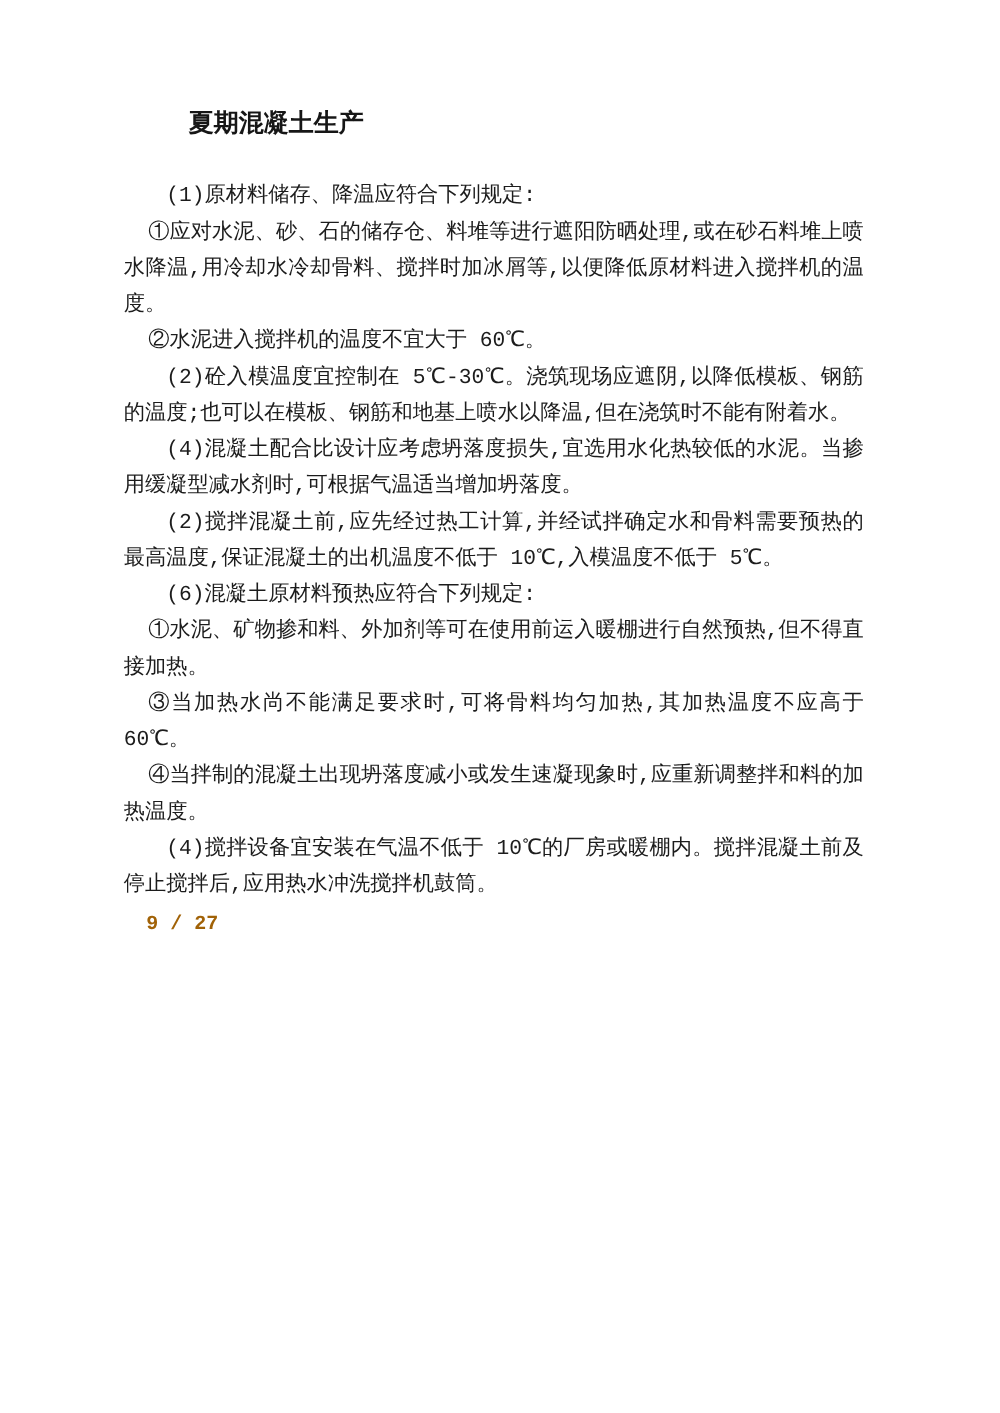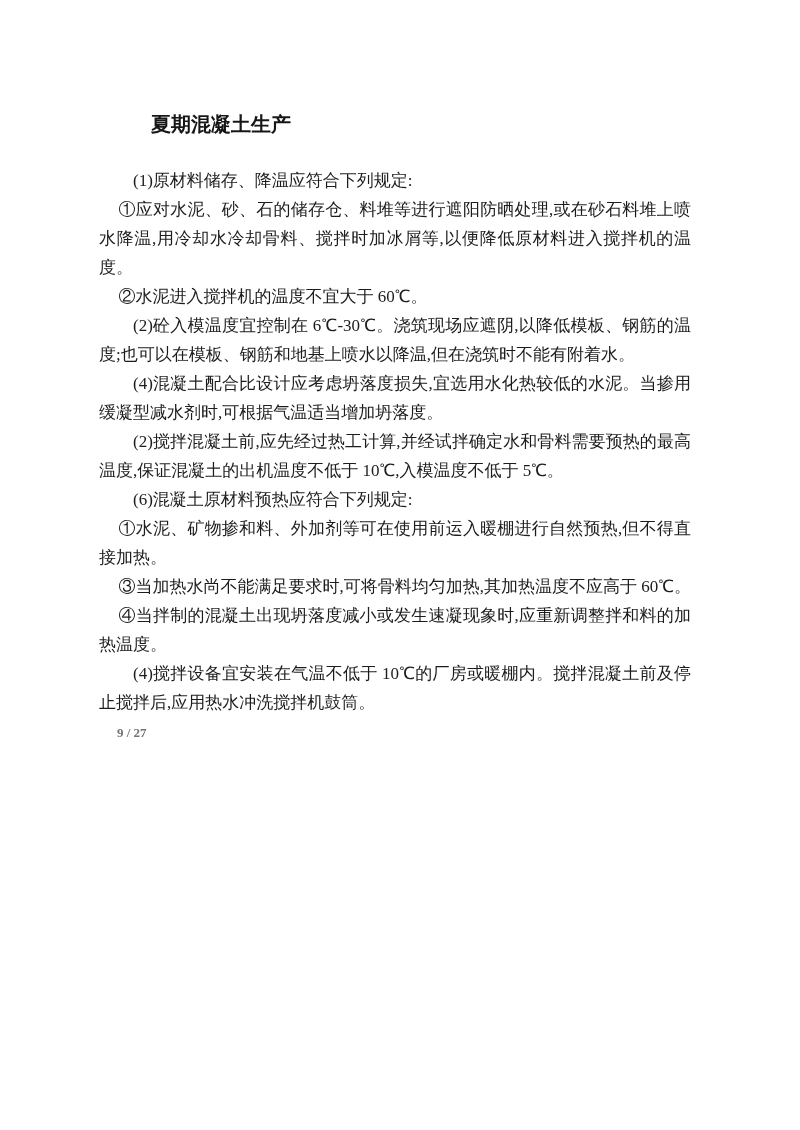--- a/index.html
+++ b/index.html
@@ -6,23 +6,23 @@
     margin: 0;
     padding: 0;
     background: #ffffff;
   }
   .page {
     position: relative;
     width: 800px;
     height: 1130px;
     box-sizing: border-box;
     background: #ffffff;
-    padding: 108px 109px 0 99px;
+    padding: 85px 109px 0 99px;
     overflow: hidden;
-    font-family: Liberation Serif, serif;
+    font-family: Liberation Mono, monospace;
     font-size: 17px;
     line-height: 29px;
     color: #1c1c1c;
   }
   .heading {
     font-size: 20px;
     line-height: 32px;
     font-weight: bold;
     margin: 0 0 26px 0;
     text-indent: 52px;
@@ -36,37 +36,37 @@
     text-align: justify;
   }
   .para.num {
     text-indent: 2em;
   }
   .para.circ {
     text-indent: 1.15em;
   }
   .footer {
     margin: 8px 0 0 18px;
-    font-size: 13px;
+    font-size: 16px;
     line-height: 16px;
     font-weight: bold;
-    color: #737373;
+    color: #a16207;
   }
 </style>
 </head>
 <body>
 
 <div class="page">
 
   <section class="section-summer">
     <h2 class="heading">夏期混凝土生产</h2>
     <p class="para num">(1)原材料储存、降温应符合下列规定:</p>
     <p class="para circ">①应对水泥、砂、石的储存仓、料堆等进行遮阳防晒处理,或在砂石料堆上喷水降温,用冷却水冷却骨料、搅拌时加冰屑等,以便降低原材料进入搅拌机的温度。</p>
     <p class="para circ">②水泥进入搅拌机的温度不宜大于 60℃。</p>
-    <p class="para num">(2)砼入模温度宜控制在 6℃-30℃。浇筑现场应遮阴,以降低模板、钢筋的温度;也可以在模板、钢筋和地基上喷水以降温,但在浇筑时不能有附着水。</p>
+    <p class="para num">(2)砼入模温度宜控制在 5℃-30℃。浇筑现场应遮阴,以降低模板、钢筋的温度;也可以在模板、钢筋和地基上喷水以降温,但在浇筑时不能有附着水。</p>
     <p class="para num">(4)混凝土配合比设计应考虑坍落度损失,宜选用水化热较低的水泥。当掺用缓凝型减水剂时,可根据气温适当增加坍落度。</p>
   </section>
 
   <section class="section-winter">
     <p class="para num">(2)搅拌混凝土前,应先经过热工计算,并经试拌确定水和骨料需要预热的最高温度,保证混凝土的出机温度不低于 10℃,入模温度不低于 5℃。</p>
     <p class="para num">(6)混凝土原材料预热应符合下列规定:</p>
     <p class="para circ">①水泥、矿物掺和料、外加剂等可在使用前运入暖棚进行自然预热,但不得直接加热。</p>
     <p class="para circ">③当加热水尚不能满足要求时,可将骨料均匀加热,其加热温度不应高于 60℃。</p>
     <p class="para circ">④当拌制的混凝土出现坍落度减小或发生速凝现象时,应重新调整拌和料的加热温度。</p>
     <p class="para num">(4)搅拌设备宜安装在气温不低于 10℃的厂房或暖棚内。搅拌混凝土前及停止搅拌后,应用热水冲洗搅拌机鼓筒。</p>

